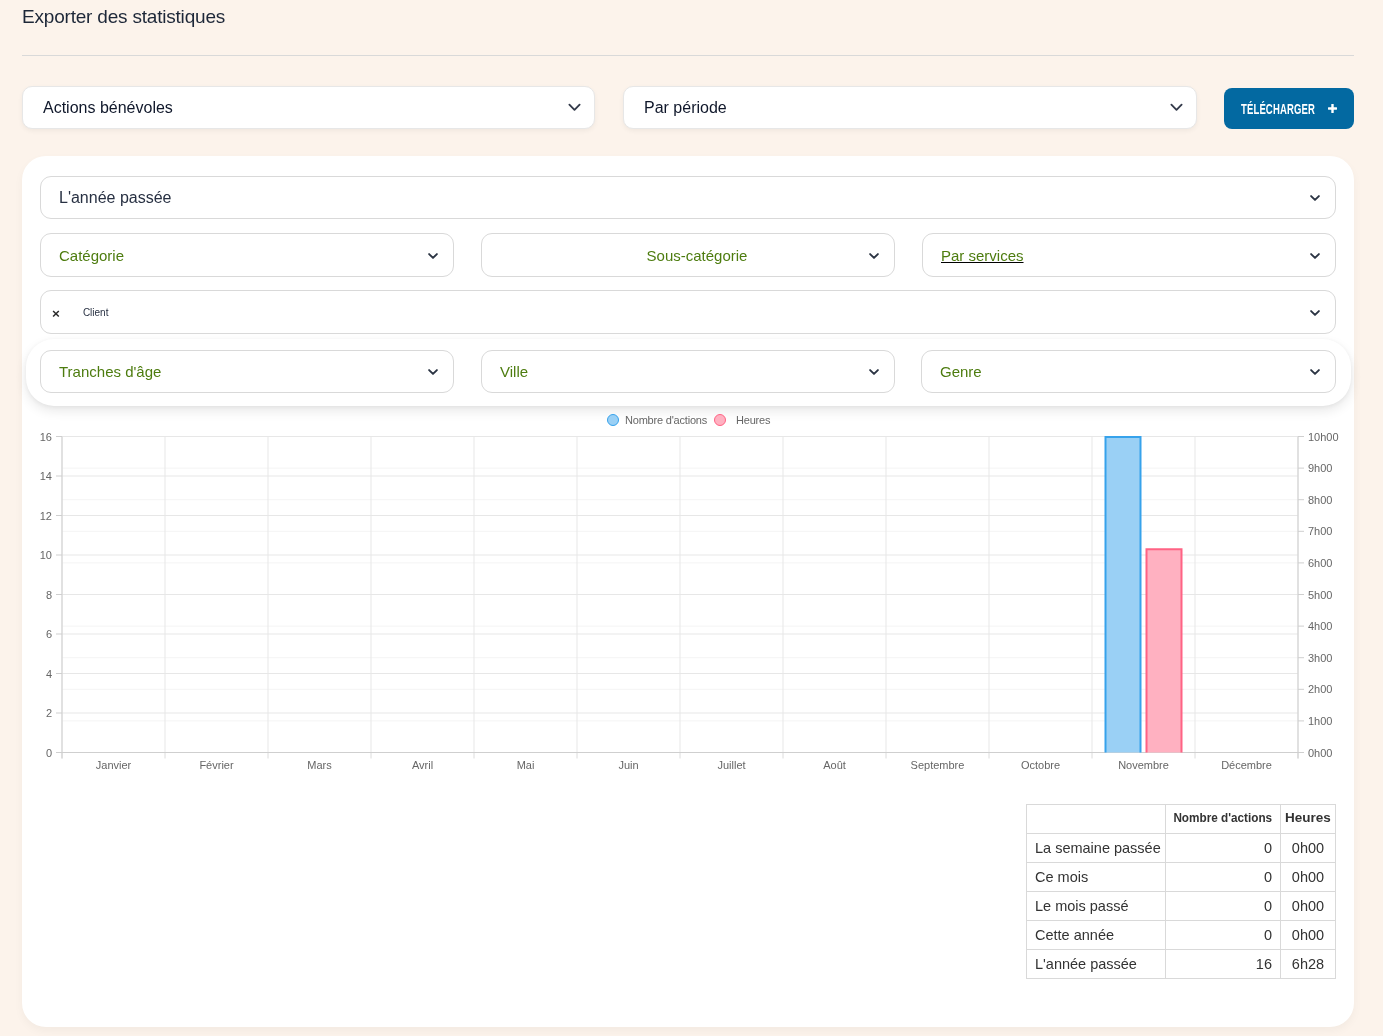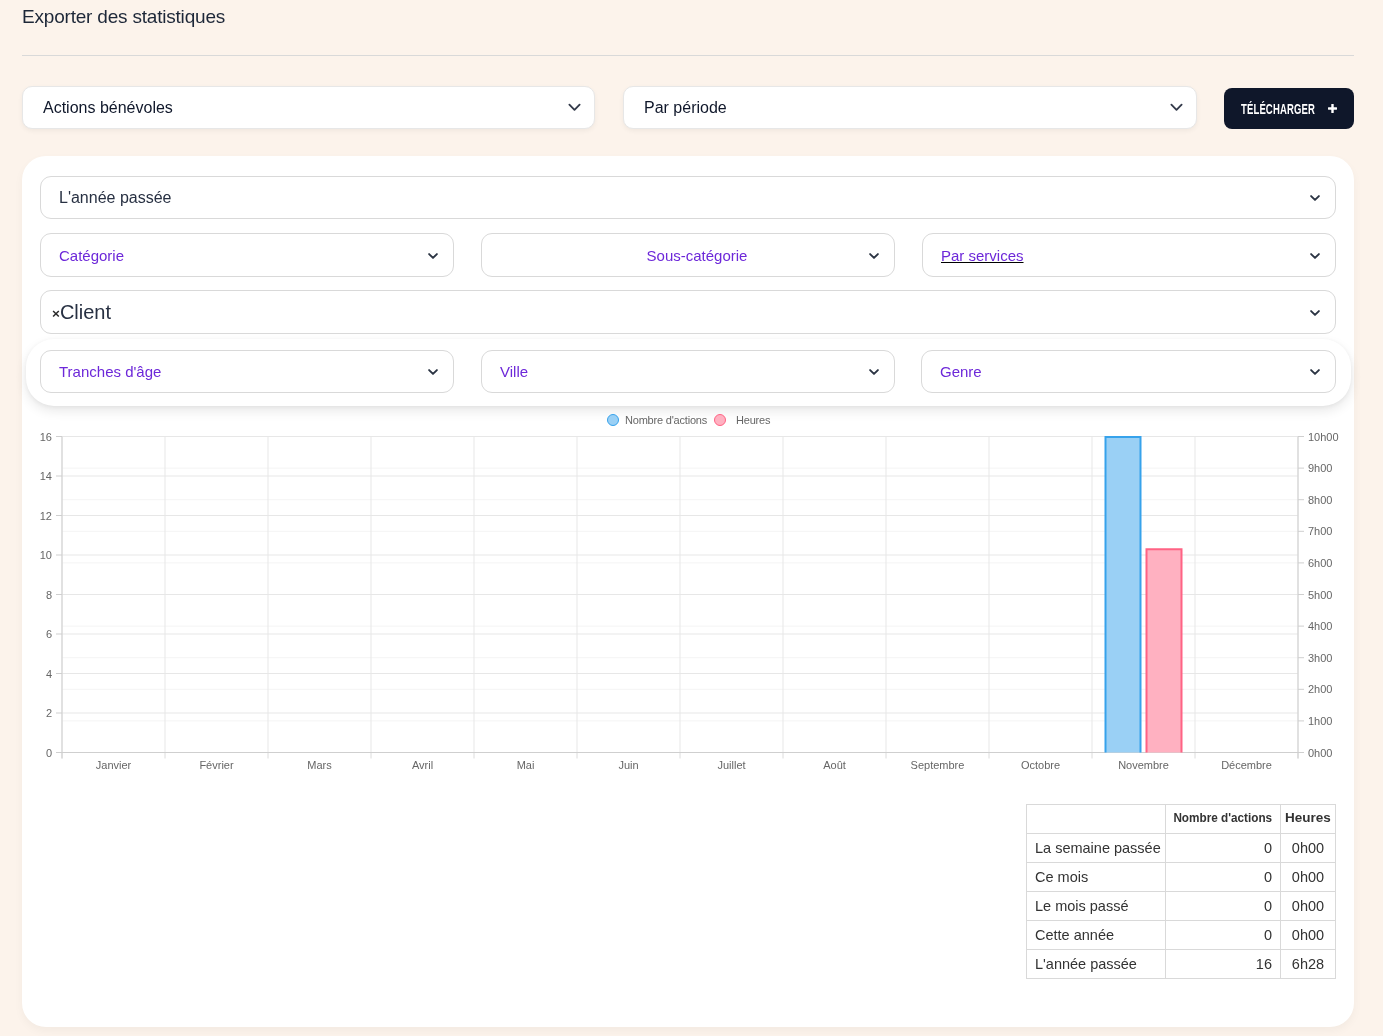--- a/index.html
+++ b/index.html
@@ -5,24 +5,24 @@
 * { margin:0; padding:0; box-sizing:border-box; }
 html,body { width:1383px; height:1036px; overflow:hidden; }
 body { background:#fcf3eb; font-family:"Liberation Sans", sans-serif; }
 #root { position:relative; width:1383px; height:1036px; }
 .title { position:absolute; left:22px; top:6px; font-size:19px; font-weight:400; color:#1d2738; letter-spacing:-0.2px; }
 .divider { position:absolute; left:22px; top:55px; width:1332px; height:1px; background:#d9d9d9; }
 .pill { position:absolute; background:#fff; border:1px solid #e7e7e7; border-radius:10px; display:flex; align-items:center; box-shadow:0 2px 5px rgba(0,0,0,0.05); }
 .pill .txt { margin-left:20px; font-size:16px; color:#0f172a; }
 .sel { position:absolute; background:#fff; border:1px solid #d9d9d9; border-radius:11px; display:flex; align-items:center; }
 .sel .txt { margin-left:18px; font-size:16px; color:#273042; }
-.sel .ph { margin-left:18px; font-size:15px; color:#6d28d9; }
+.sel .ph { margin-left:18px; font-size:15px; color:#4d7c0f; }
 .chev { position:absolute; right:13px; top:50%; margin-top:-4.5px; width:13px; height:9px; }
 .chev2 { position:absolute; right:15px; top:50%; margin-top:-2.5px; width:10px; height:7px; }
-.btn { position:absolute; left:1224px; top:88px; width:130px; height:41px; background:#0f172a; border-radius:8px; color:#fff; display:flex; align-items:center; justify-content:center; font-size:14px; font-weight:700; }
+.btn { position:absolute; left:1224px; top:88px; width:130px; height:41px; background:#0369a1; border-radius:8px; color:#fff; display:flex; align-items:center; justify-content:center; font-size:14px; font-weight:700; }
 .btn .bt { width:74px; transform:scaleX(0.68); transform-origin:left center; display:inline-block; letter-spacing:0.2px; white-space:nowrap; }
 .card { position:absolute; left:22px; top:156px; width:1332px; height:871px; background:#fff; border-radius:24px; box-shadow:0 4px 10px rgba(0,0,0,0.04); }
 .panel { position:absolute; left:26px; top:339px; width:1325px; height:67px; background:#fff; border-radius:28px; box-shadow:0 5px 12px rgba(0,0,0,0.09), 0 1px 4px rgba(0,0,0,0.05); }
 .lg-dot { position:absolute; top:414px; width:12px; height:12px; border-radius:50%; border:1px solid; }
 .lg-txt { position:absolute; top:414px; font-size:11px; letter-spacing:-0.2px; line-height:13px; color:#666; }
 table.stats { position:absolute; left:1026px; top:804px; border-collapse:collapse; font-size:14.5px; color:#333; table-layout:fixed; width:309px; }
 table.stats th, table.stats td { border:1px solid #d9d9d9; white-space:nowrap; overflow:hidden; box-sizing:border-box; }
 table.stats th { font-size:13.5px; font-weight:700; text-align:center; height:26px; padding:0 0 3px; }
 table.stats td { height:29px; padding:0 8px; }
 td.lab { text-align:left; }
@@ -77,21 +77,21 @@
   </div>
   <div class="sel" style="left:922px; top:233px; width:414px; height:44px;text-decoration:underline;">
     <span class="ph">Par services</span>
     <svg class="chev2" viewBox="0 0 10 7">
         <path d="M1.1 1.1 L5 4.9 L8.9 1.1" fill="none" stroke="#2b3443" stroke-width="1.9" stroke-linecap="round" stroke-linejoin="round"></path>
       </svg>
   </div>
 
   <div class="sel" style="left:40px; top:290px; width:1296px; height:44px;">
     <span class="txt" style="margin-left:11px; font-size:13.5px; color:#2a2a2a; font-weight:700; position:relative; top:1.5px;">×</span>
-    <span class="txt" style="margin-left:0; font-size:20px; position:relative; top:0.5px;">Client</span>
+    <span class="txt" style="margin-left:23px; font-size:10px; position:relative; top:0.5px;">Client</span>
     <svg class="chev2" viewBox="0 0 10 7">
         <path d="M1.1 1.1 L5 4.9 L8.9 1.1" fill="none" stroke="#2b3443" stroke-width="1.9" stroke-linecap="round" stroke-linejoin="round"></path>
       </svg>
   </div>
 
   <div class="panel"></div>
   <div class="sel" style="left:40px; top:350px; width:414px; height:43px;">
     <span class="ph">Tranches d'âge</span>
     <svg class="chev2" viewBox="0 0 10 7">
         <path d="M1.1 1.1 L5 4.9 L8.9 1.1" fill="none" stroke="#2b3443" stroke-width="1.9" stroke-linecap="round" stroke-linejoin="round"></path>

